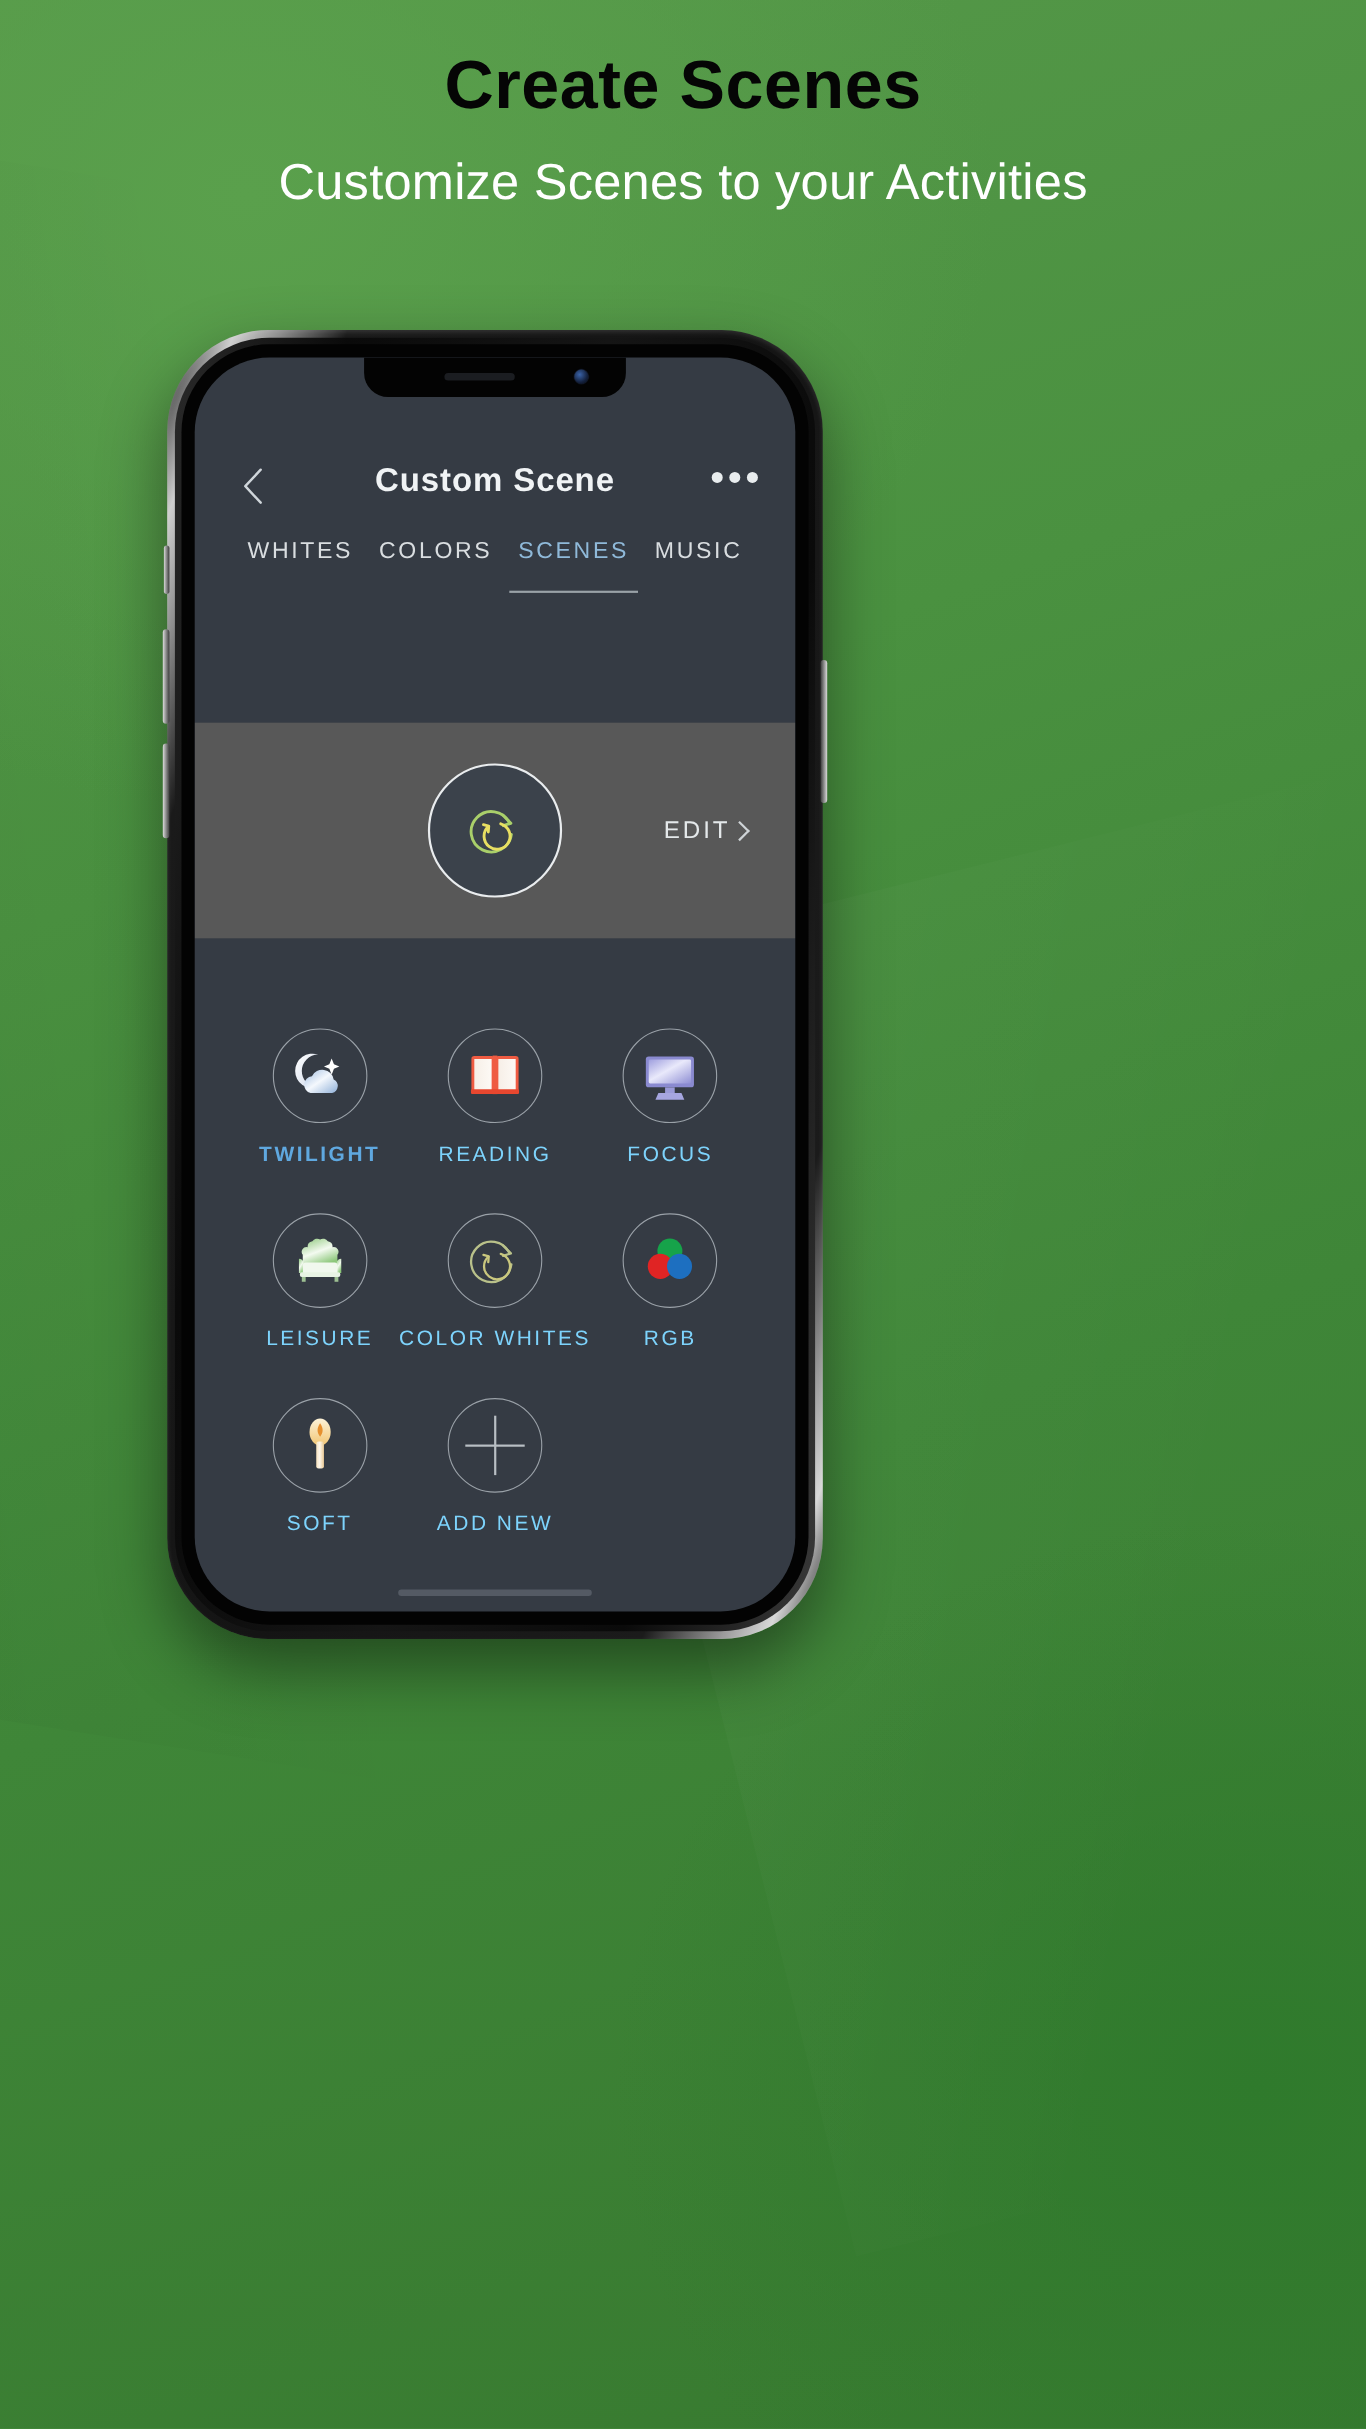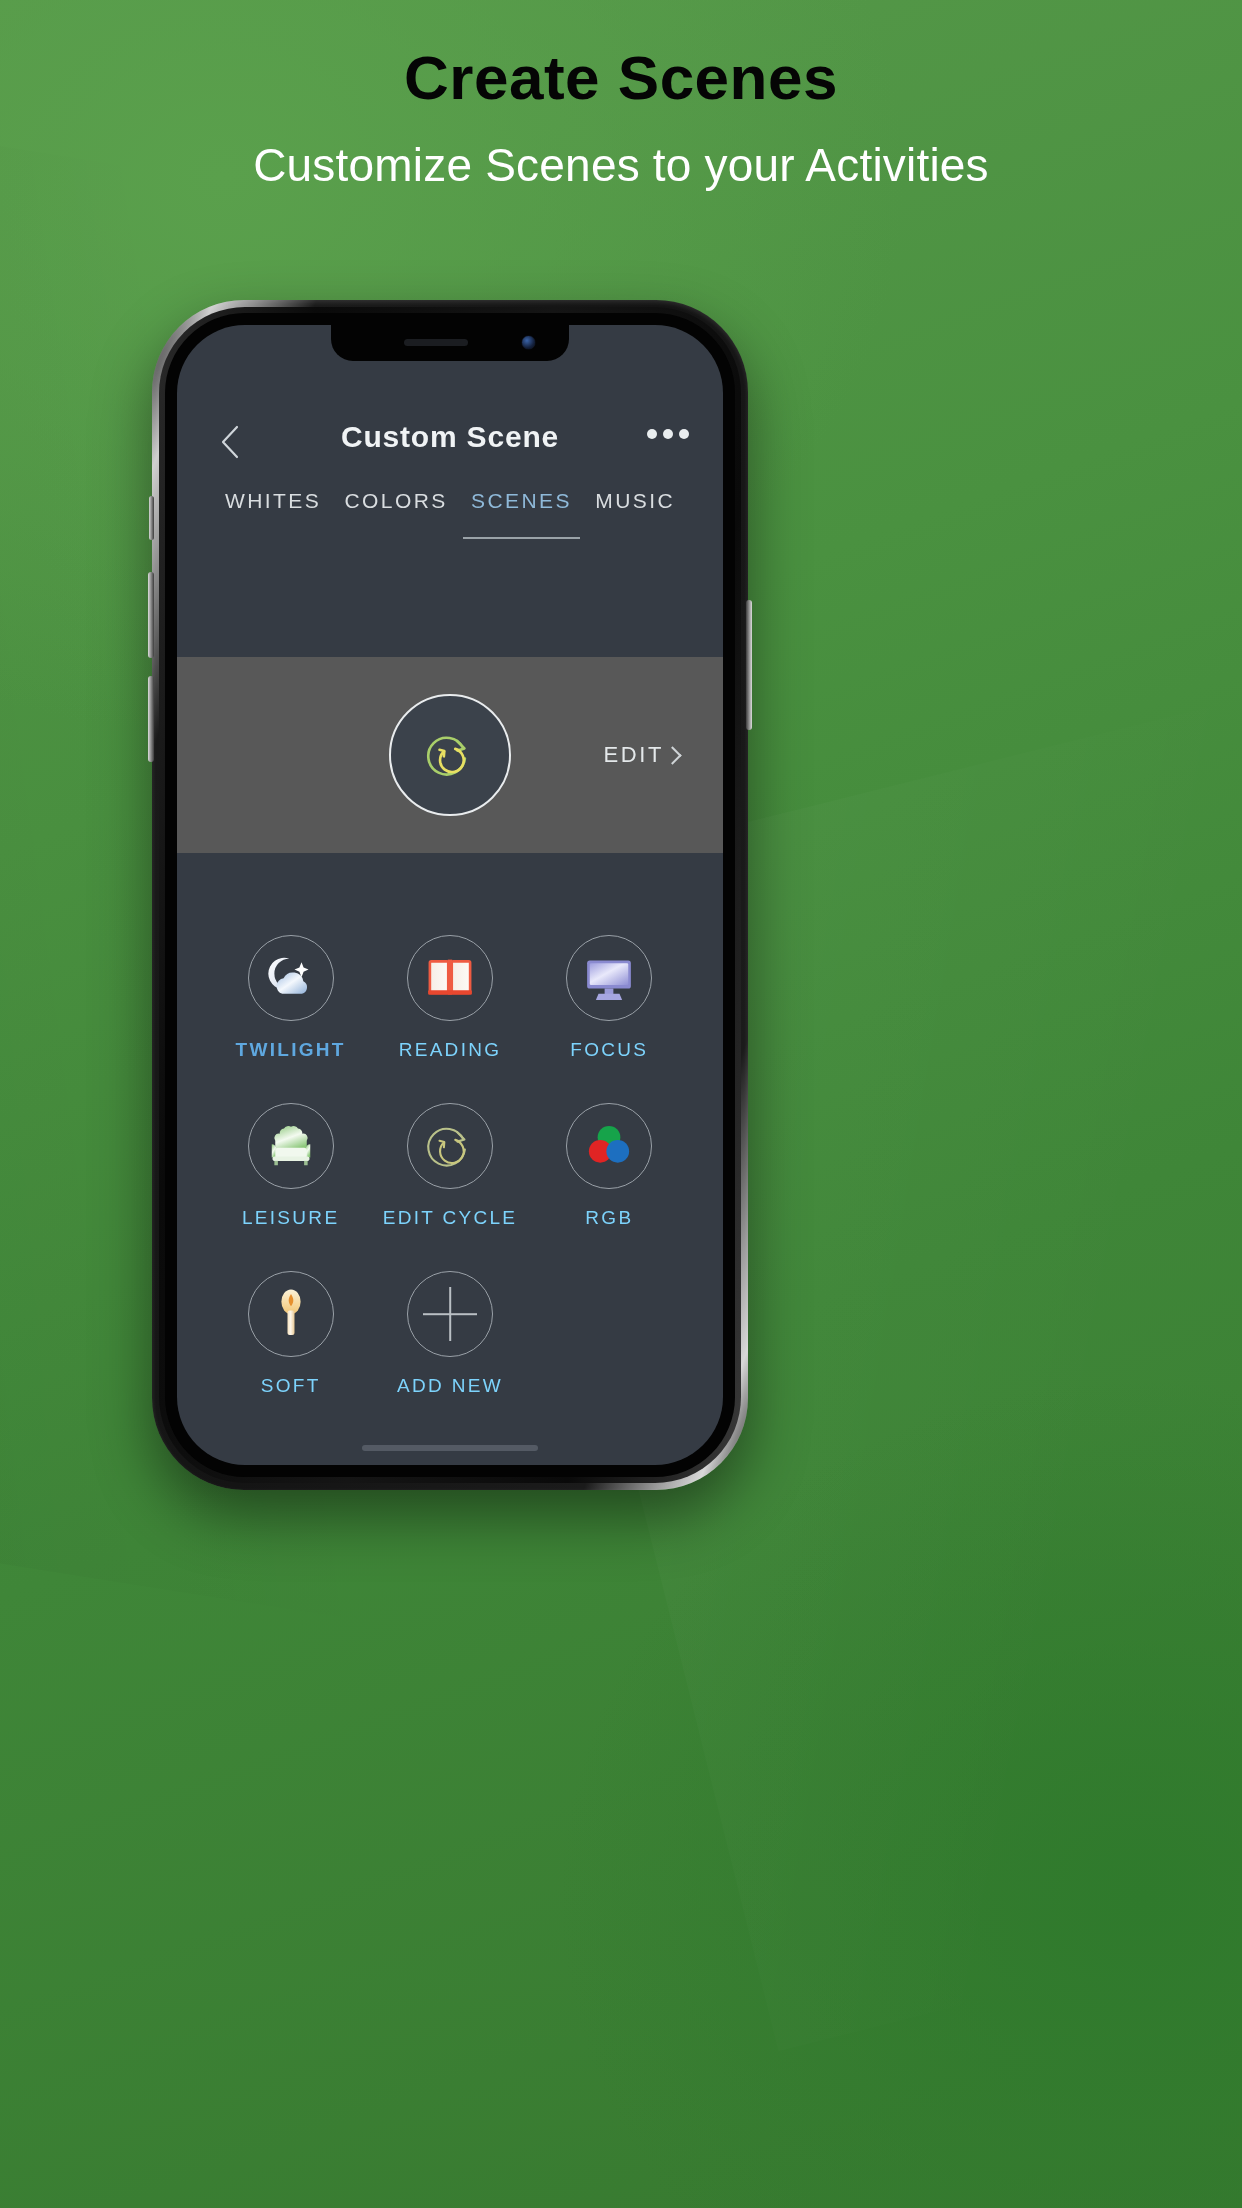--- a/index.html
+++ b/index.html
@@ -325,21 +325,21 @@
 
         <div class="cell">
           <div class="ring">
             <svg class="ico" viewBox="0 0 64 64">
               <path d="M47 24 A21 21 0 1 0 49 36" fill="none" stroke="#b9c18a" stroke-width="2.4" stroke-linecap="round"></path>
               <path d="M40 16 L48.5 24.5 L40.5 27" fill="none" stroke="#b9c18a" stroke-width="2.4" stroke-linecap="round" stroke-linejoin="round"></path>
               <path d="M25 28 A13.5 13.5 0 1 0 38 25" fill="none" stroke="#c9c77e" stroke-width="2.4" stroke-linecap="round"></path>
               <path d="M20 26 L25.5 27.5 L25 33.5" fill="none" stroke="#c9c77e" stroke-width="2.4" stroke-linecap="round" stroke-linejoin="round"></path>
             </svg>
           </div>
-          <div class="caption">EDIT CYCLE</div>
+          <div class="caption">COLOR WHITES</div>
         </div>
 
         <div class="cell">
           <div class="ring">
             <svg class="ico" viewBox="0 0 64 64">
               <circle cx="32" cy="22" r="13" fill="#16a34a"></circle>
               <circle cx="22" cy="38" r="13" fill="#e02424"></circle>
               <circle cx="42" cy="38" r="13" fill="#1d6fc0"></circle>
             </svg>
           </div>

